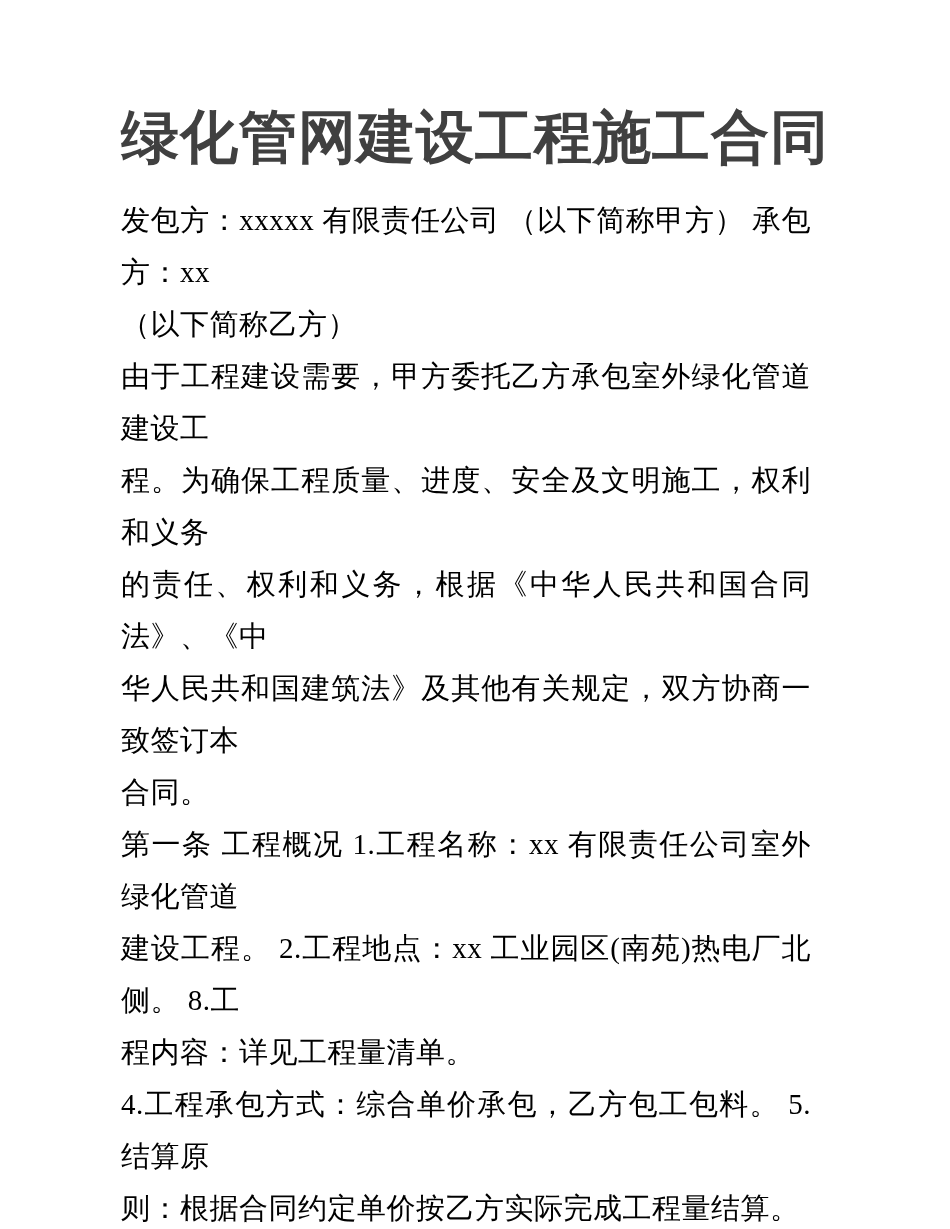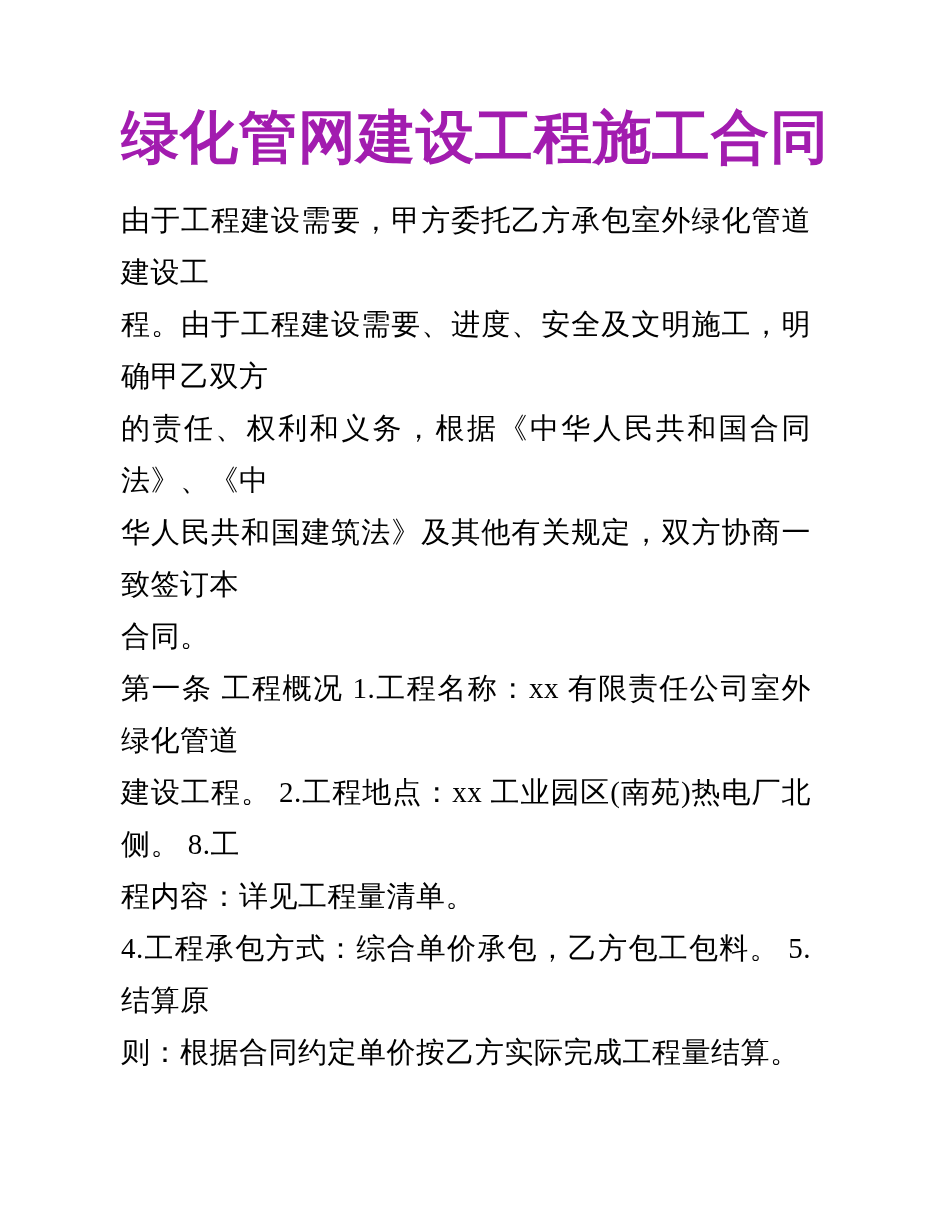--- a/index.html
+++ b/index.html
@@ -17,44 +17,46 @@
     padding: 104px 139px 0 121px;
     background: #ffffff;
     color: #000000;
     font-family: "Liberation Serif", "DejaVu Serif", serif;
   }
   .doc-title {
     margin: 0 0 22px 0;
     font-size: 58px;
     line-height: 68px;
     font-weight: 600;
-    color: #a21caf;
+    color: #404040;
     letter-spacing: 1px;
     white-space: nowrap;
   }
   .para {
     margin: 0;
     font-size: 29px;
     line-height: 52px;
     color: #000000;
     white-space: pre-line;      
     text-align: justify;
     letter-spacing: 0.5px;
   }
 </style>
 </head>
 <body>
 
 <div class="page">
 
   <h1 class="doc-title">绿化管网建设工程施工合同</h1>
 
+  <p class="para">发包方：xxxxx 有限责任公司 （以下简称甲方） 承包方：xx
+（以下简称乙方）</p>
 
   <p class="para">由于工程建设需要，甲方委托乙方承包室外绿化管道建设工
-程。由于工程建设需要、进度、安全及文明施工，明确甲乙双方
+程。为确保工程质量、进度、安全及文明施工，权利和义务
 的责任、权利和义务，根据《中华人民共和国合同法》、《中
 华人民共和国建筑法》及其他有关规定，双方协商一致签订本
 合同。</p>
 
   <p class="para">第一条 工程概况 1.工程名称：xx 有限责任公司室外绿化管道
 建设工程。 2.工程地点：xx 工业园区(南苑)热电厂北侧。 8.工
 程内容：详见工程量清单。</p>
 
   <p class="para">4.工程承包方式：综合单价承包，乙方包工包料。 5.结算原
 则：根据合同约定单价按乙方实际完成工程量结算。</p>

